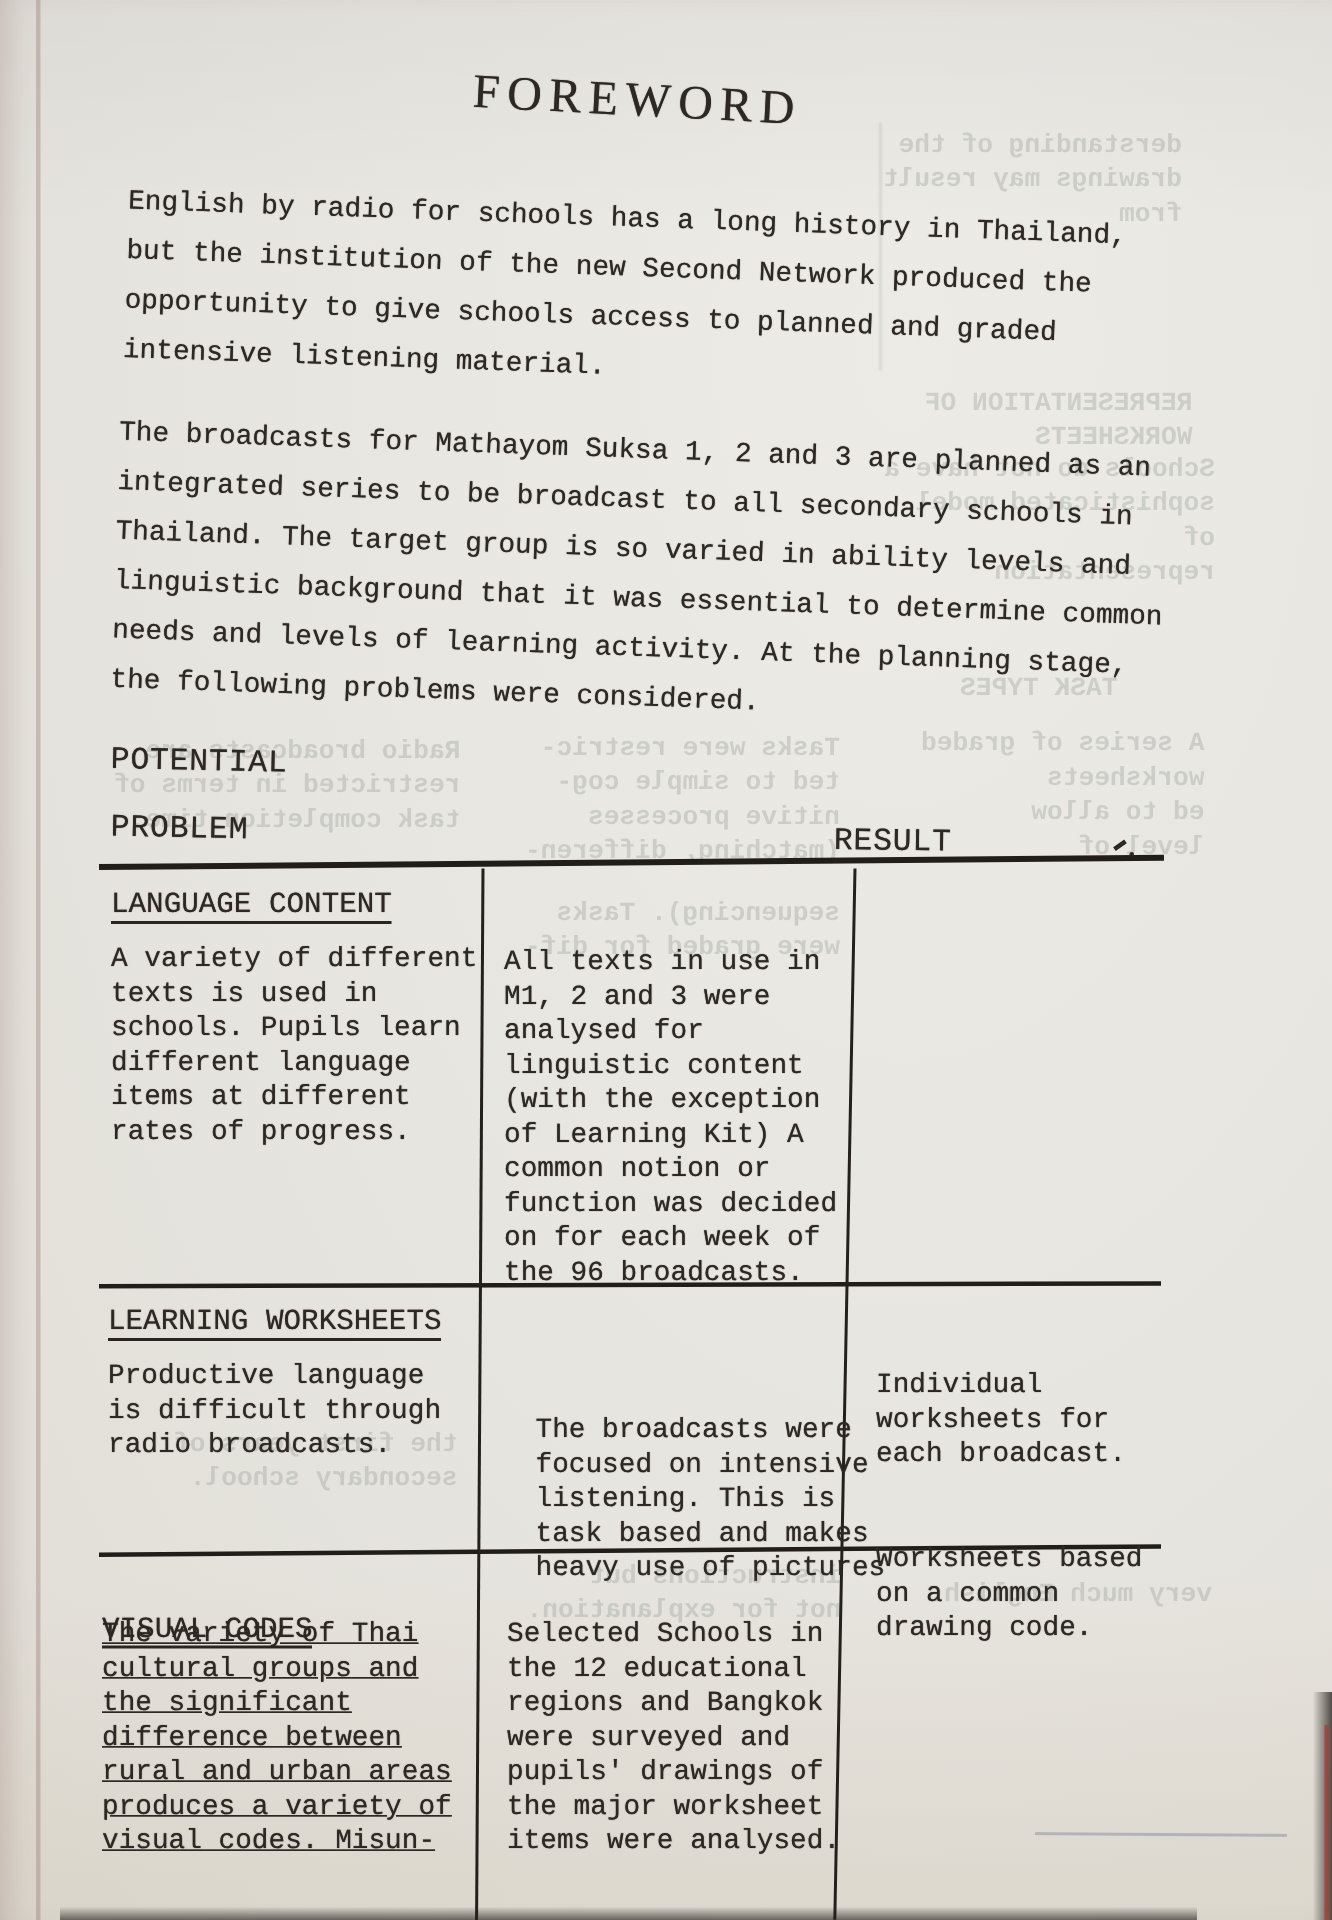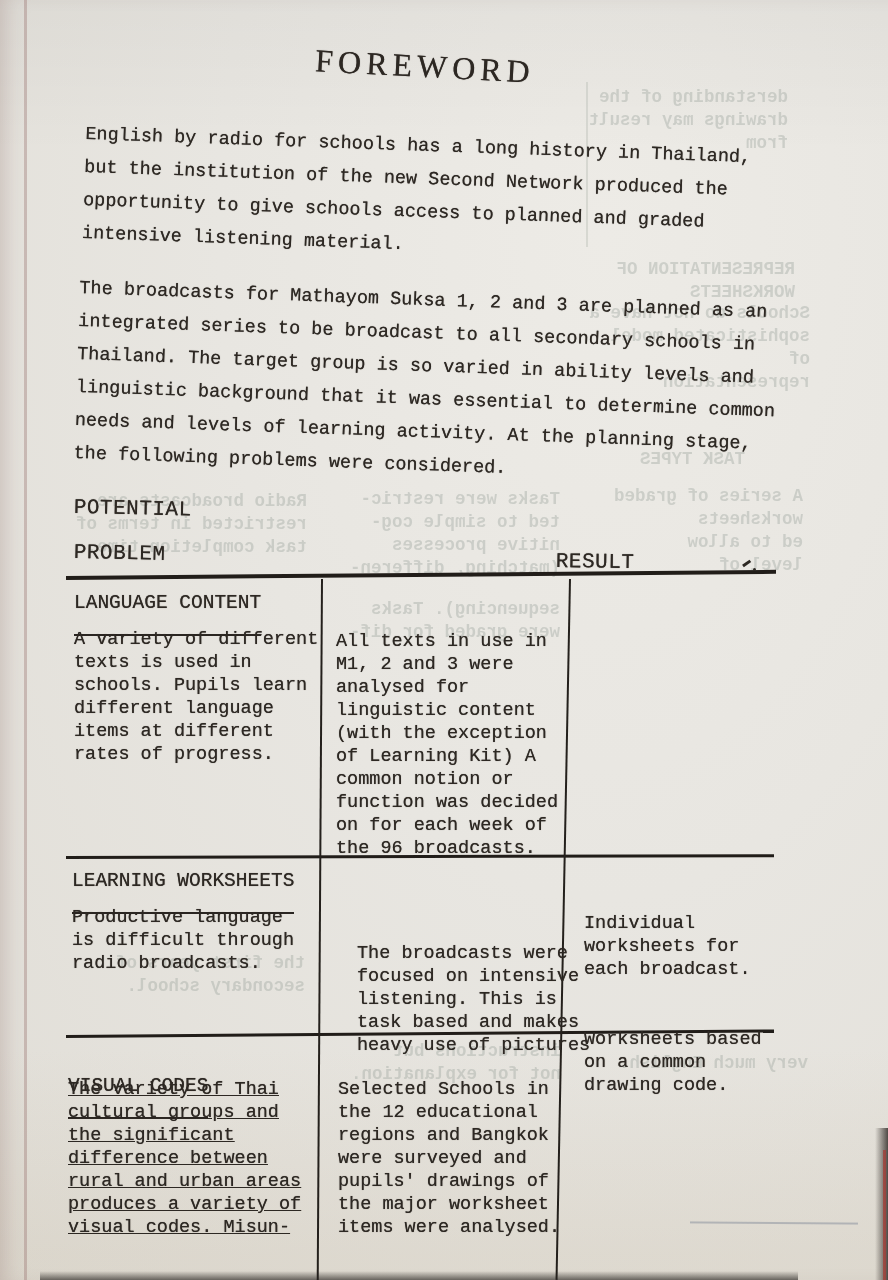--- a/index.html
+++ b/index.html
@@ -52,21 +52,21 @@
   .rule{background:#211d19;z-index:2;transform-origin:left top;}
   .rule-top{left:66px;top:576px;width:710px;height:3.5px;transform:rotate(-0.5deg);}
   .rule-sep1{left:66px;top:856px;width:708px;height:2.5px;transform:rotate(-0.15deg);}
   .rule-sep2{left:66px;top:1035px;width:708px;height:2.5px;transform:rotate(-0.45deg);}
   .vline{width:2.2px;background:#24201c;z-index:2;transform-origin:top center;}
   .v1{left:321px;top:579px;height:701px;transform:rotate(0.35deg);}
   .v2{left:569px;top:579px;height:701px;transform:rotate(1.1deg);}
 
   .cell{font-size:18.5px;line-height:23px;z-index:3;}
   .rowhead{font-size:19.5px;z-index:3;}
-  .rowhead span{display:inline-block;border-bottom:2px solid #2a2521;padding-bottom:20px;}
+  .rowhead span{display:inline-block;border-bottom:2px solid #2a2521;padding-bottom:0;}
 
   
   .bleed{
     position:absolute;transform:scaleX(-1);
     font-size:17.5px;line-height:23px;font-weight:700;
     color:#97a099;opacity:0.36;filter:blur(0.5px);
     white-space:pre-line;z-index:1;text-align:left;
   }
   .bleedline{position:absolute;background:#b7bcb4;opacity:.4;filter:blur(0.6px);z-index:1;}
 

